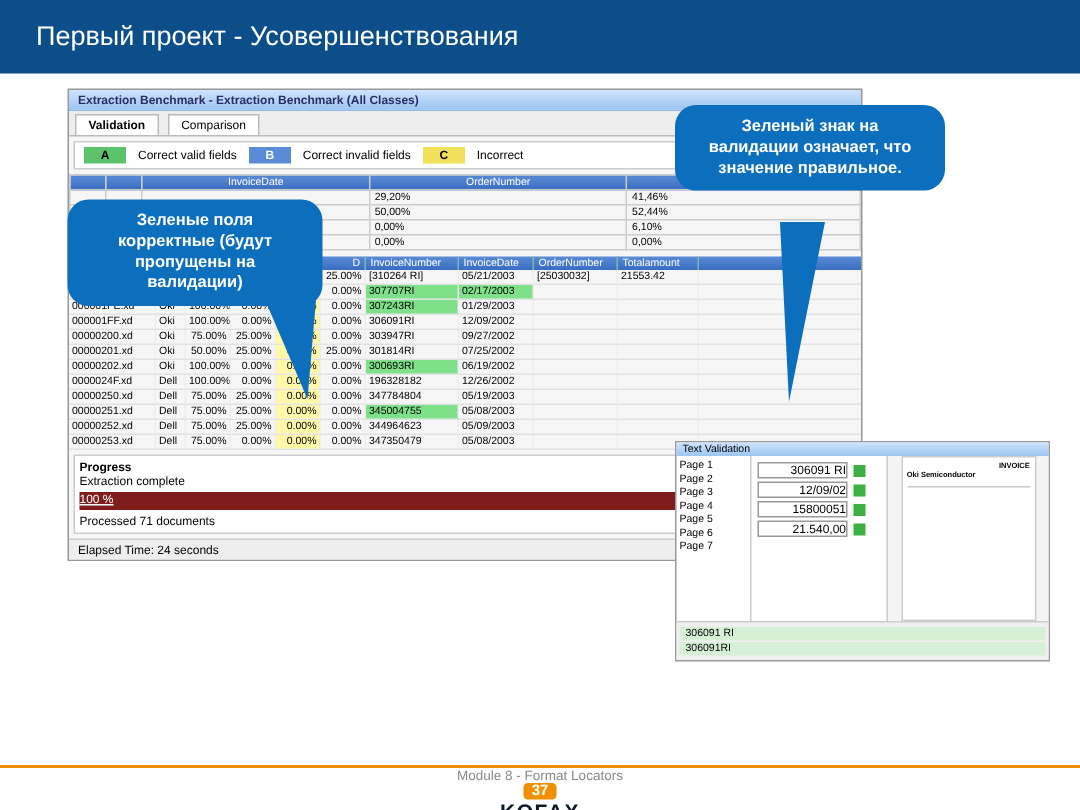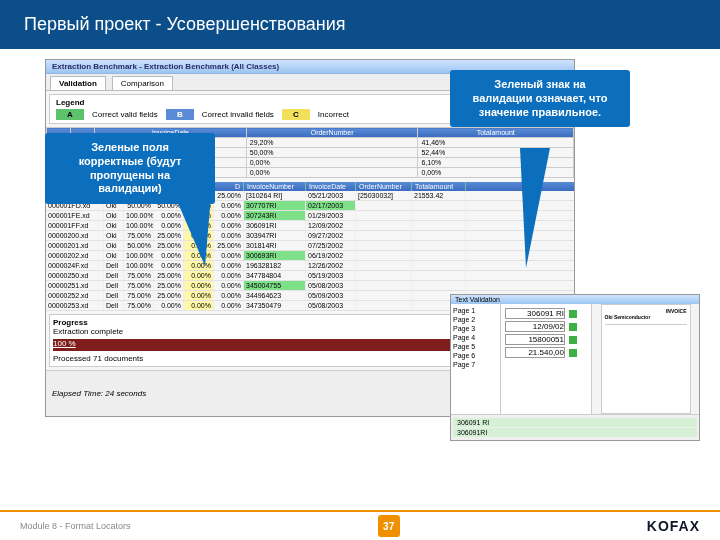--- a/index.html
+++ b/index.html
@@ -24,62 +24,61 @@
 .details-body{max-height:150px;overflow:hidden;}
 .drow{display:flex;font-size:7px;border-bottom:1px solid #e2e2e2;}
 .drow div{border-right:1px solid #eee;padding:1px 2px;overflow:hidden;white-space:nowrap;}
 .c-fn{width:58px;}.c-cl{width:20px;}.c-a{width:30px;text-align:right;}.c-b{width:30px;text-align:right;}
 .c-c{width:30px;background:#fff8a8;text-align:right;}.c-d{width:30px;text-align:right;}
 .c-inv{width:62px;}.c-dt{width:50px;}.c-ord{width:56px;}.c-tot{width:54px;}
 .green{background:#7fe08a;}
 .progress{border:1px solid #ccc;margin:3px;padding:3px;background:#fff;}
 .progress-title{font-weight:bold;}
 .progress-bar{background:#7f1d1d;height:12px;color:#fff;text-align:left;font-size:8px;margin:3px 0;text-decoration:underline;}
-.status{display:flex;justify-content:space-between;border-top:1px solid #ccc;padding:18px 6px;background:#eee;font-style:italic;}
-
-.callout{position:absolute;background:#0b6fbd;color:#fff;border-radius:3px;padding:8px 22px;font-size:11px;text-align:center;font-weight:bold;line-height:1.25;z-index:20;}
+.status{display:flex;justify-content:space-between;border-top:1px solid #ccc;padding:2px 6px;background:#eee;}
+
+.callout{position:absolute;background:#0b6fbd;color:#fff;border-radius:14px;padding:8px 22px;font-size:11px;text-align:center;font-weight:bold;line-height:1.25;z-index:20;}
 .callout1{left:45px;top:133px;width:170px;}
 .callout2{left:450px;top:70px;width:180px;}
 .tail{position:absolute;width:0;height:0;z-index:19;}
 .tail1{left:175px;top:196px;border-left:30px solid transparent;border-right:6px solid transparent;border-top:70px solid #0b6fbd;}
 .tail2{left:520px;top:148px;border-left:6px solid transparent;border-right:24px solid transparent;border-top:120px solid #0b6fbd;}
 
 .valid-panel{position:absolute;right:20px;top:245px;width:250px;border:1px solid #999;background:#fff;font-size:7px;z-index:5;}
 .valid-panel .vp-title{background:linear-gradient(#cfe4ff,#9cc5f0);padding:1px 4px;font-size:7px;}
 .vp-body{display:flex;}
 .vp-tree{width:50px;border-right:1px solid #ccc;padding:2px;}
 .vp-tree div{padding:1px 0;}
 .vp-fields{width:90px;padding:4px;}
 .vp-fields .fld{display:flex;align-items:center;margin-bottom:2px;}
 .vp-fields input{width:60px;font-size:8px;text-align:right;border:1px solid #999;}
 .vp-fields .chk{width:8px;height:8px;background:#3cb043;margin-left:4px;}
 .vp-doc{flex:1;background:#f4f4f4;border-left:1px solid #ccc;display:flex;align-items:center;justify-content:center;}
 .doc-thumb{width:90px;height:110px;background:#fff;border:1px solid #ccc;font-size:5px;padding:3px;}
 .vp-bottom{border-top:1px solid #ccc;background:#f0f0f0;padding:2px;}
 .vp-bottom div{background:#d6f0d6;margin:1px 0;padding:1px 4px;}
 
-.footer{position:absolute;bottom:0;left:0;right:0;height:30px;border-top:2px solid #f09000;display:flex;align-items:center;justify-content:space-between;padding:0 20px;}
+.footer{position:absolute;bottom:0;left:0;right:0;height:30px;border-top:2px solid #f09000;display:flex;align-items:center;justify-content:space-between;padding:0 20px;flex-direction:column;}
 .footer-text{font-size:9px;color:#888;}
 .page-badge{background:#f09000;color:#fff;width:22px;height:22px;border-radius:3px;display:flex;align-items:center;justify-content:center;font-size:10px;font-weight:bold;}
 .logo{font-size:14px;font-weight:bold;color:#0f172a;letter-spacing:1px;}
 </style>
 </head>
 <body>
 
 <div class="header">Первый проект - Усовершенствования</div>
 
 <div class="content">
   <div class="window">
     <div class="titlebar">Extraction Benchmark - Extraction Benchmark (All Classes)</div>
     <div class="tabs">
       <div class="tab active">Validation</div>
       <div class="tab">Comparison</div>
     </div>
     <div class="legend">
-      <div class="legend-title">Legend</div>
       <div class="legend-row">
         <span class="badge A">A</span>
           <span>Correct valid fields</span>
         <span class="badge B">B</span>
           <span>Correct invalid fields</span>
         <span class="badge C">C</span>
           <span>Incorrect</span>
       </div>
     </div>
     <table class="summary-table">

